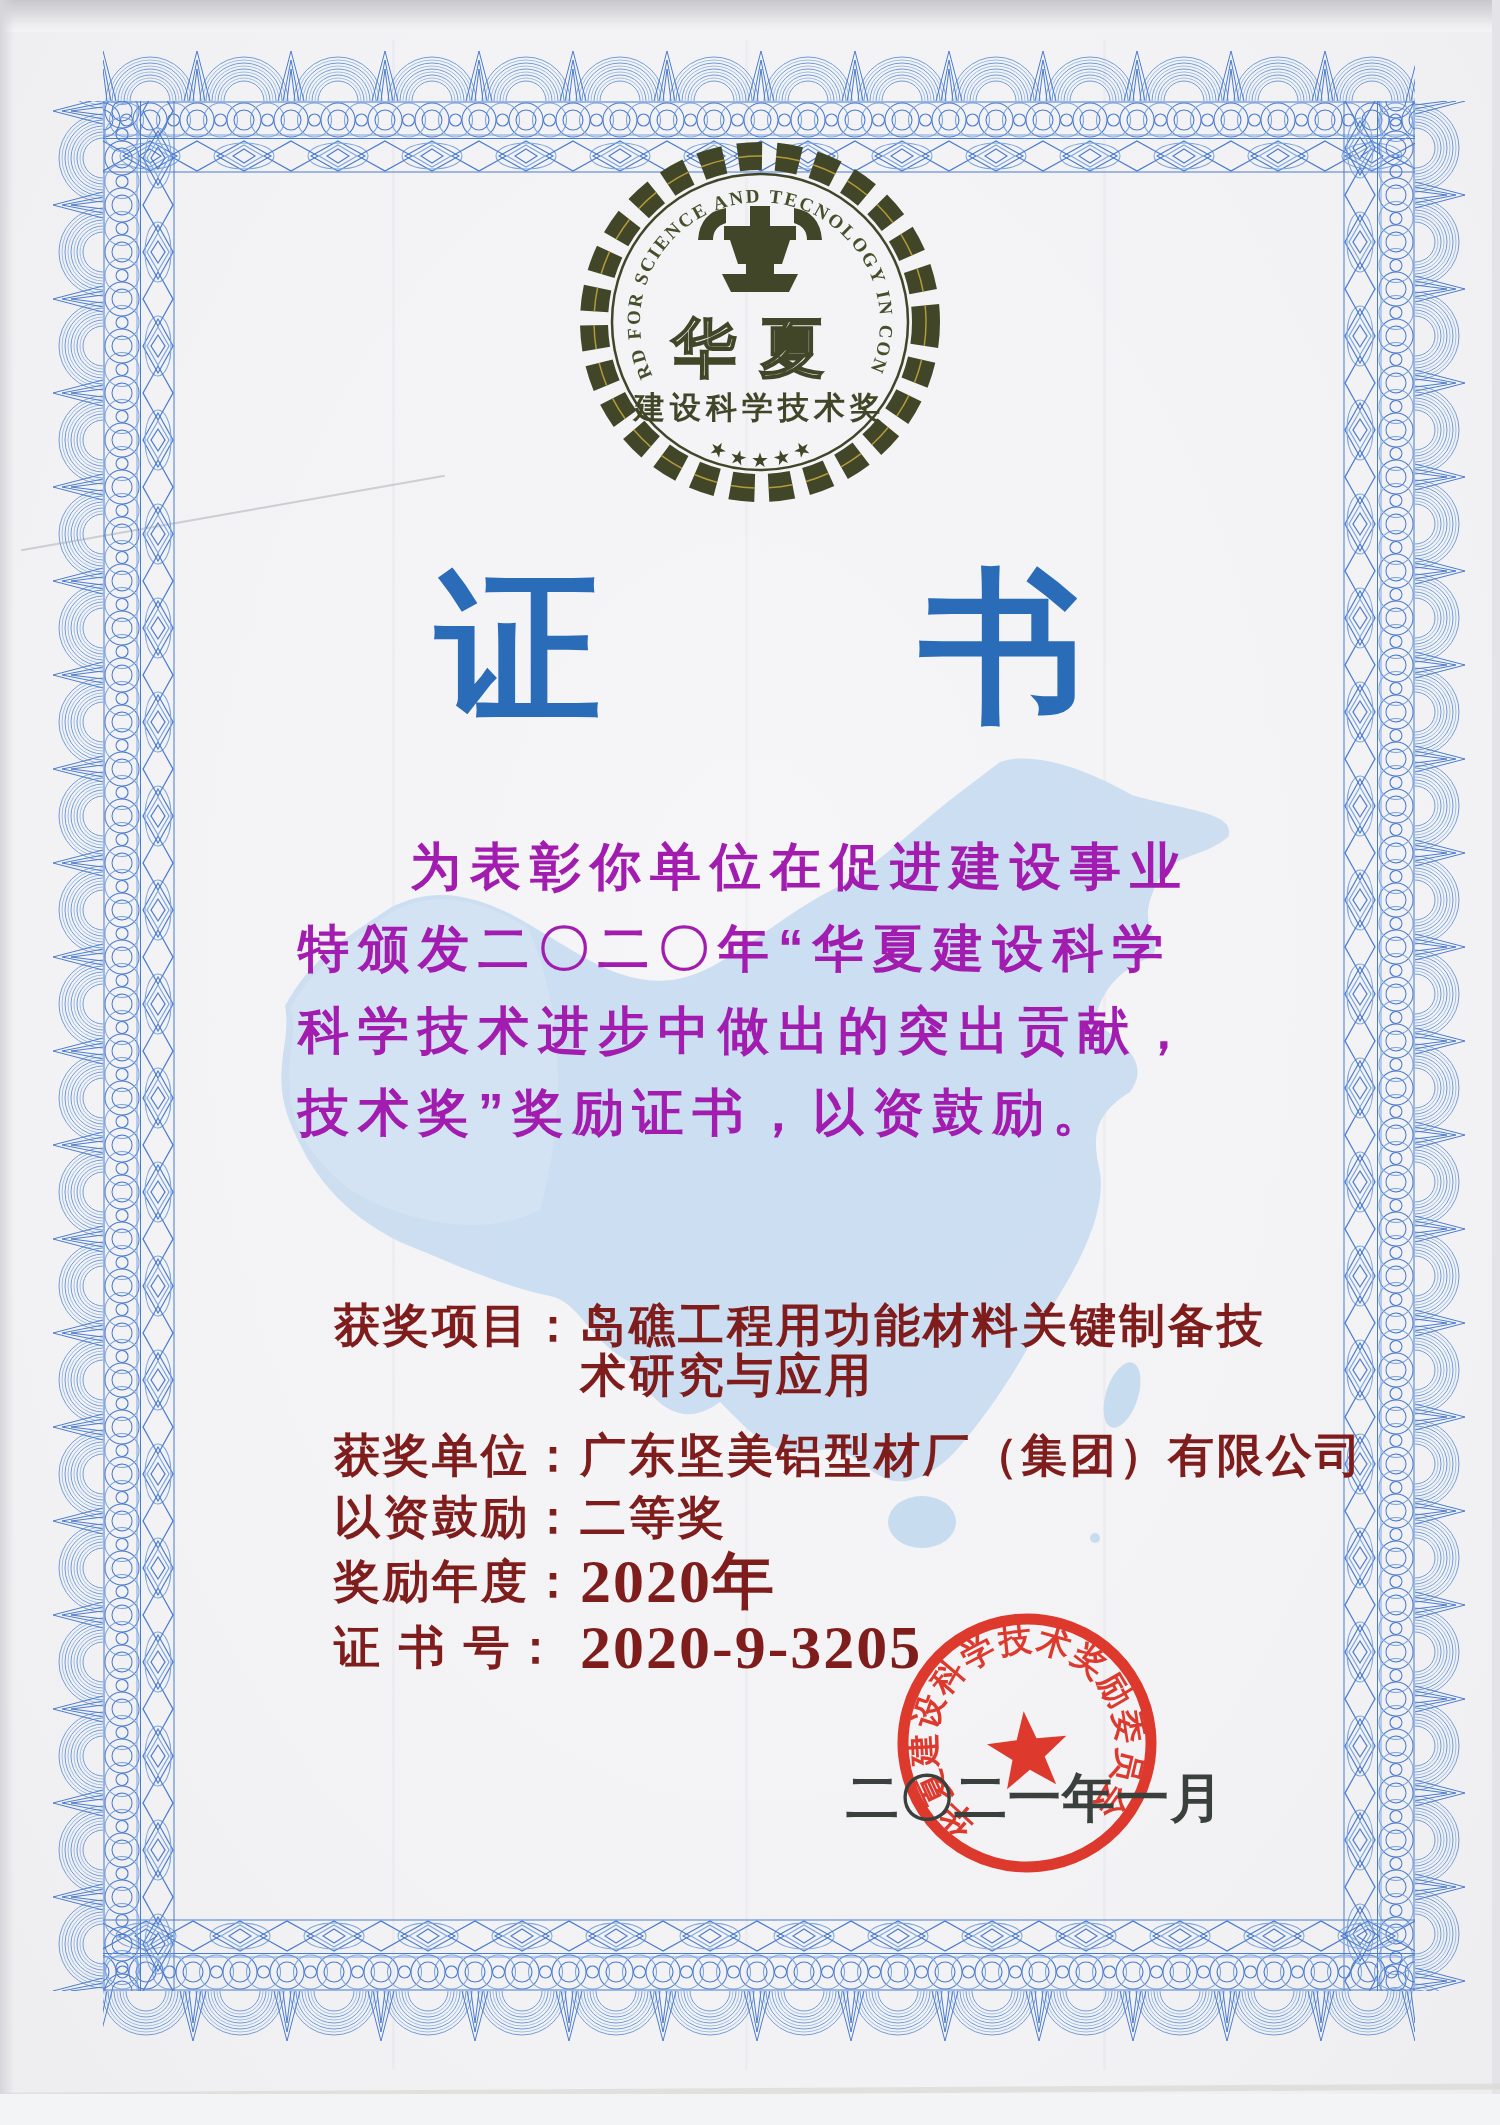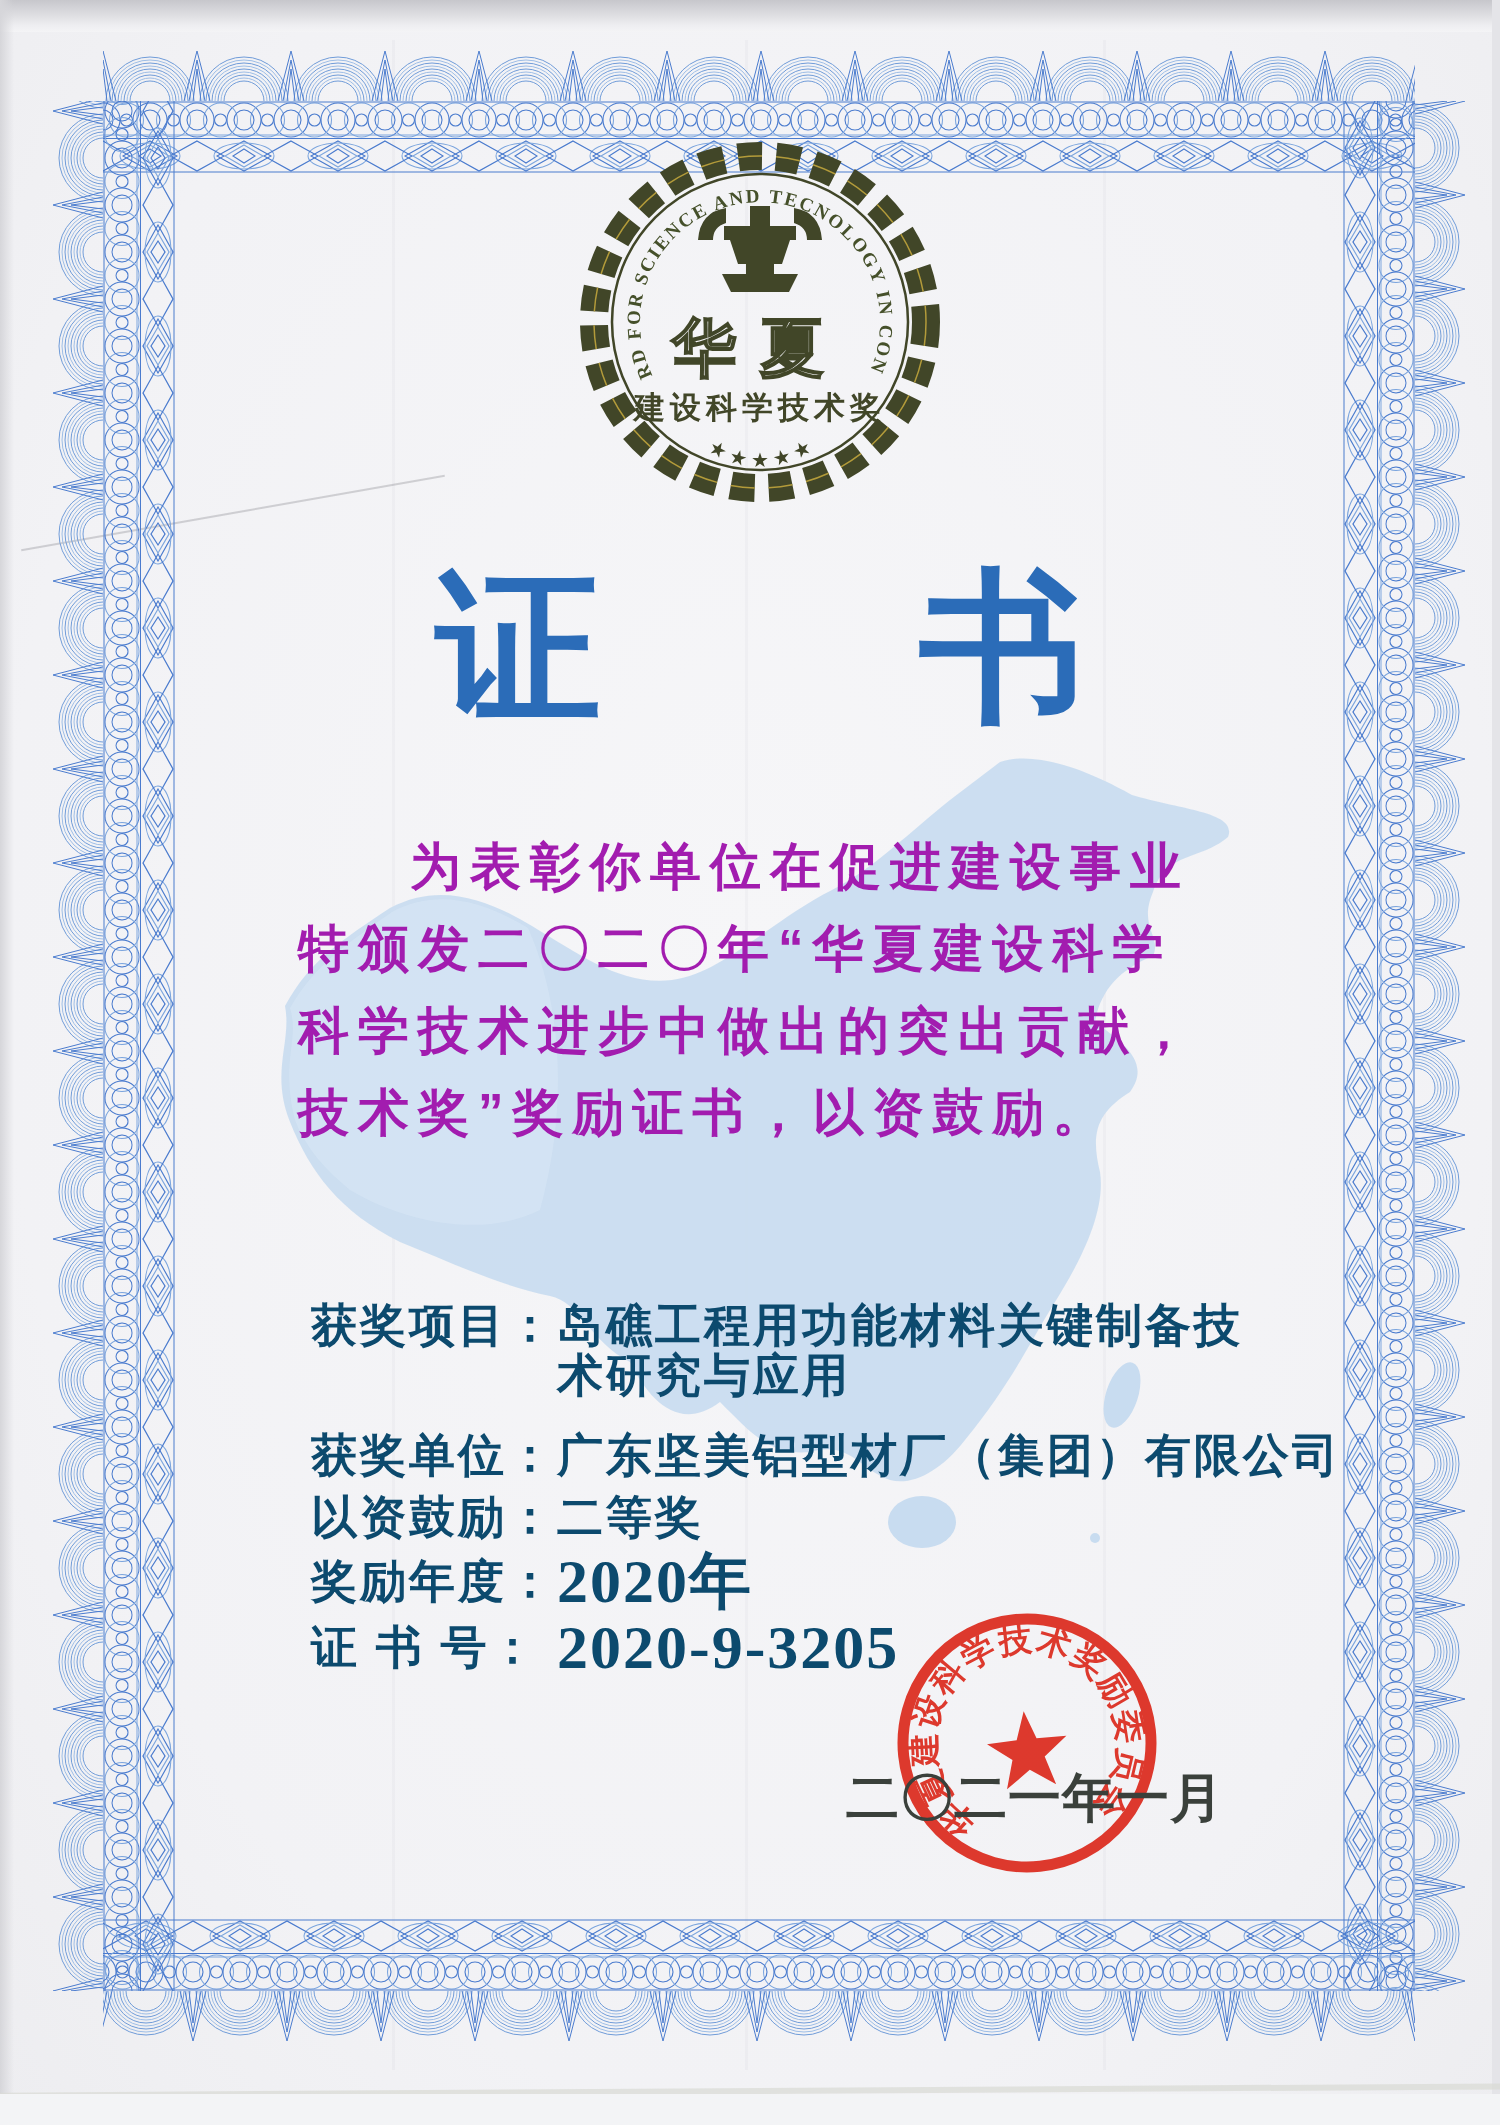--- a/index.html
+++ b/index.html
@@ -20,21 +20,21 @@
   .streak{position:absolute;top:40px;height:2030px;width:3px;background:rgba(130,130,150,.05);}
   svg{position:absolute;left:0;top:0;}
   .map-svg{left:250px;top:740px;}
   .title{position:absolute;left:436px;top:566px;width:648px;height:170px;display:flex;
          justify-content:space-between;font-family:"Liberation Serif","DejaVu Serif",serif;
          font-weight:bold;font-size:165px;line-height:165px;color:#2b6cb8;}
   .body-par{position:absolute;left:298px;top:826px;width:980px;color:#a21caf;
             font-weight:700;font-size:51px;letter-spacing:9px;}
   .body-par .bline{height:82px;line-height:82px;white-space:nowrap;}
   .body-par .bline.indent{padding-left:112px;}
-  .field{position:absolute;left:311px;display:flex;color:#0c4a6e;font-weight:700;
+  .field{position:absolute;left:334px;display:flex;color:#7f1d1d;font-weight:700;
          font-size:46px;line-height:50px;}
   .field .flabel{width:246px;letter-spacing:3px;flex:0 0 auto;}
   .field .fvalue{letter-spacing:3px;white-space:nowrap;}
   .field .fvalue.num{font-family:"Liberation Serif","DejaVu Serif",serif;letter-spacing:2px;font-size:62px;}
   .f1{top:1300px;} .f2{top:1430px;} .f3{top:1492px;} .f4{top:1556px;align-items:center;} .f5{top:1622px;}
   .date-line{position:absolute;left:846px;top:1768px;width:420px;font-size:53px;line-height:60px;
              font-weight:600;letter-spacing:1px;color:#3a403b;z-index:6;
              font-family:"Liberation Serif","DejaVu Serif",serif;white-space:nowrap;}
   .stamp-svg{z-index:5;}
 </style>

